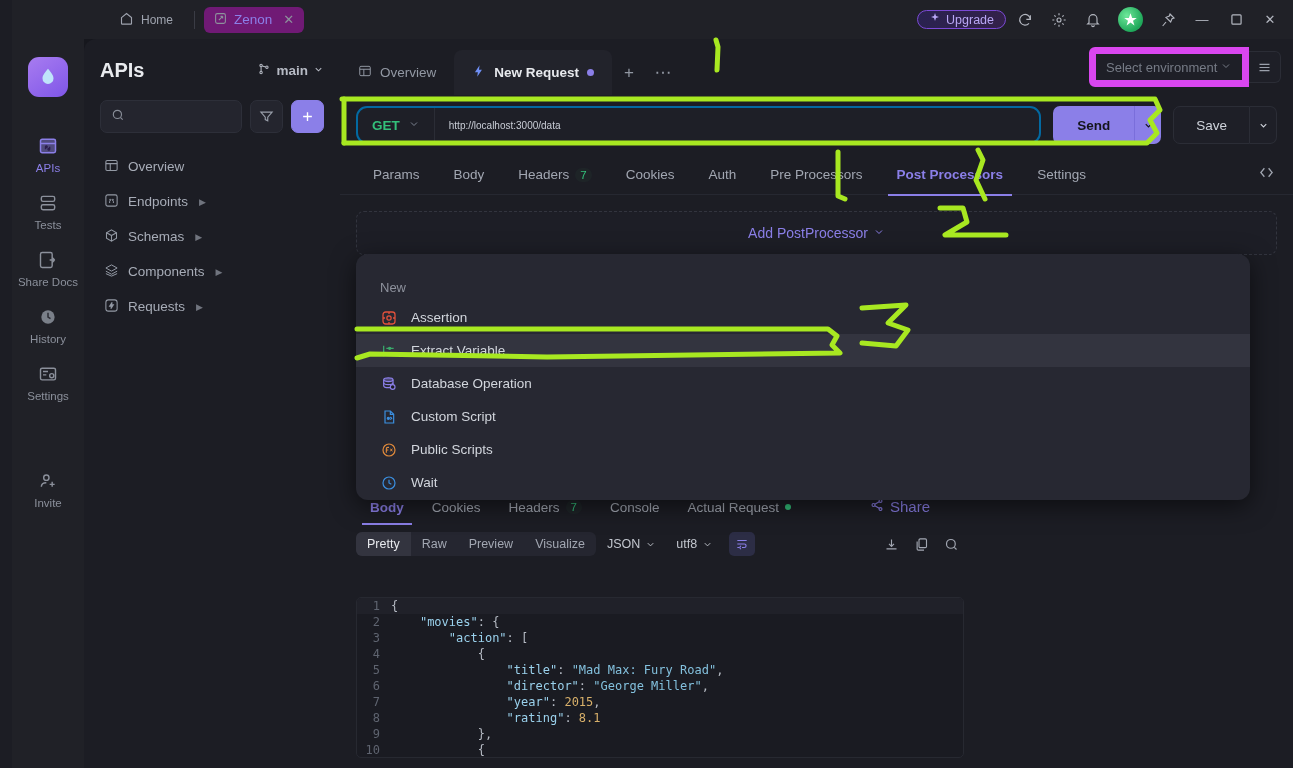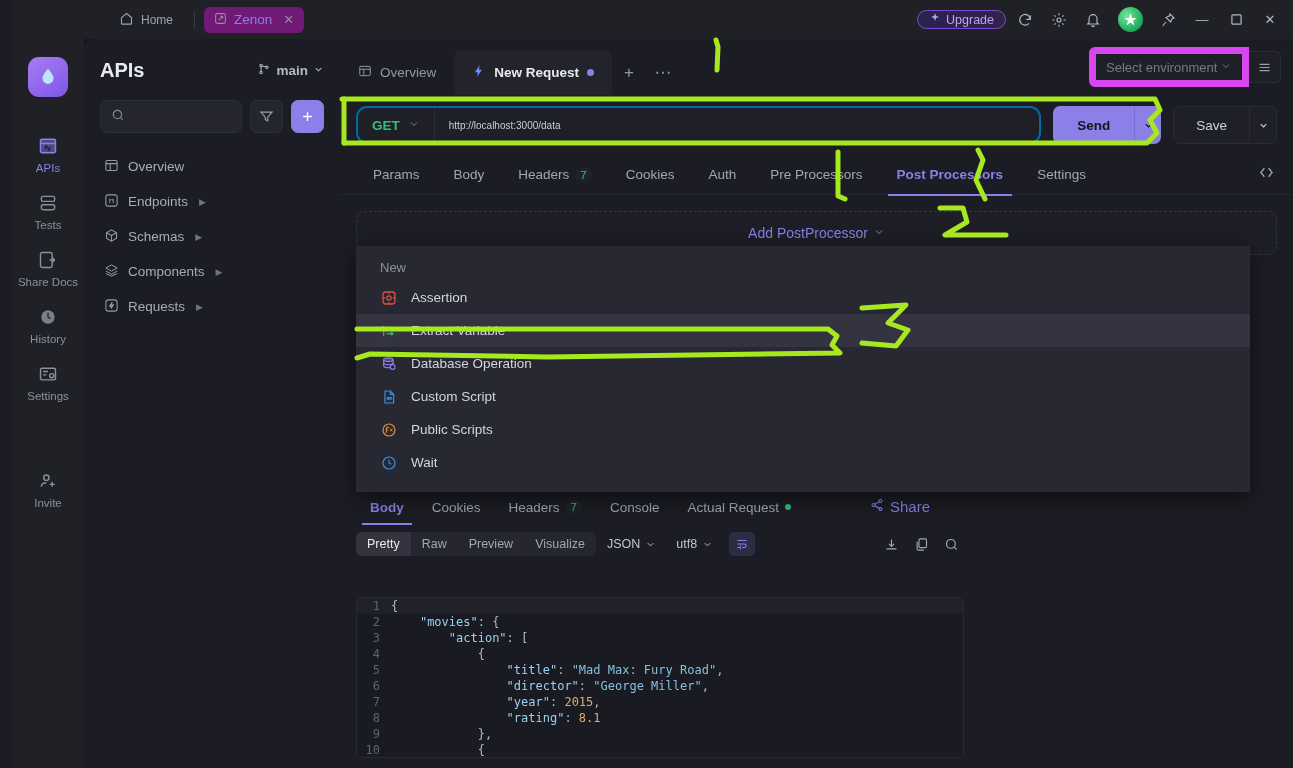--- a/index.html
+++ b/index.html
@@ -226,23 +226,23 @@
   .ln { width: 34px; text-align:right; padding-right:11px; color:#5f6470; flex:none; }
   .code-txt { white-space: pre; }
   .cl-key { color:#9ad1ec; }
   .cl-str { color:#83c0dd; }
   .cl-num { color:#d8b06a; }
   .cl-punc { color:#b6bbc4; }
   .code-row.first { background:#202129; }
 
   
   .pp-menu {
-    position:absolute; left: 356px; top: 246px; width: 894px; height: 246px;
-    background:#272832; border-radius: 1px; box-shadow: 0 6px 24px rgba(0,0,0,.55);
-    z-index: 30; padding-top: 6px;
+    position:absolute; left: 356px; top: 254px; width: 894px; height: 246px;
+    background:#272832; border-radius: 12px; box-shadow: 0 6px 24px rgba(0,0,0,.55);
+    z-index: 30; padding-top: 18px;
   }
   .pp-menu-head { padding: 8px 24px 6px; color:#8d919c; font-size:13px; }
   .pp-row {
     height: 33px; display:flex; align-items:center; gap:14px; padding: 0 24px;
     font-size:13.5px; color:#d2d6dd; cursor:pointer;
   }
   .pp-row.hi { background:#33343f; }
   .pp-row .ico { width:17px; display:flex; align-items:center; justify-content:center; }
 
   

